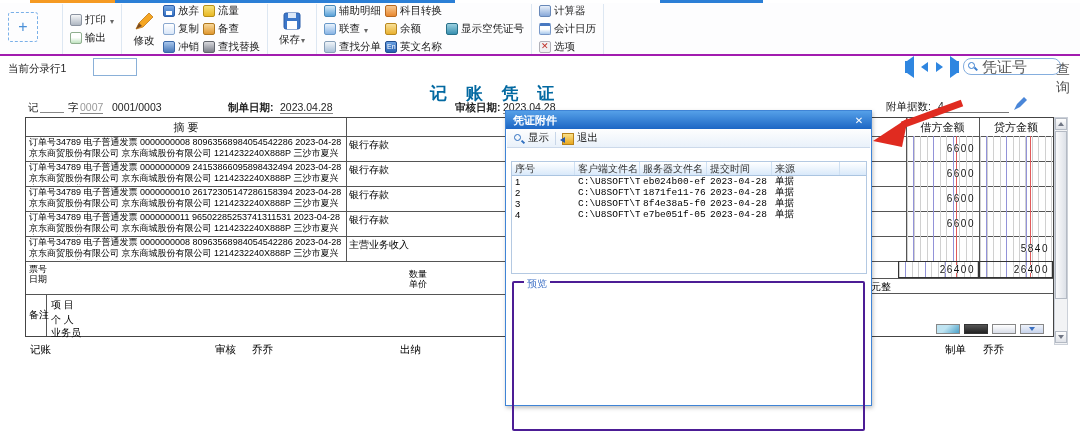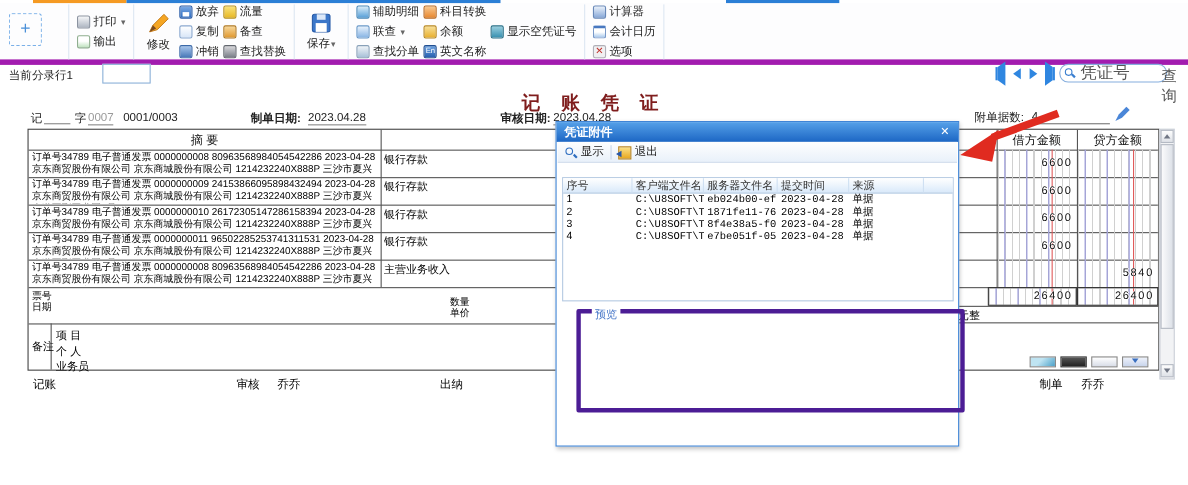--- a/index.html
+++ b/index.html
@@ -2,21 +2,21 @@
 <html><head>
 <meta charset="utf-8">
 <style>
 html,body{margin:0;padding:0;background:#fff}
 #app{position:relative;width:1080px;height:441px;overflow:hidden;background:#fff;
   font-family:"Liberation Sans","DejaVu Sans",sans-serif;color:#222;font-size:10.5px}
 .abs{position:absolute}
 
 .strip{position:absolute;top:0;height:3px}
 
-#toolbar{position:absolute;left:0;top:3px;width:1080px;height:51px;background:#fdfdfe;border-bottom:5px solid #a21caf;display:flex;align-items:stretch}
+#toolbar{position:absolute;left:0;top:3px;width:1080px;height:51px;background:#fdfdfe;border-bottom:2px solid #a21caf;display:flex;align-items:stretch}
 .grp{display:flex;align-items:center;gap:4px;padding:2px 7px;border-right:1px solid #dde7f2;height:46px;margin-top:1px}
 .colv{display:flex;flex-direction:column;justify-content:center;gap:3px}
 .tb{display:flex;align-items:center;gap:3px;height:15px;font-size:10.5px;color:#222;white-space:nowrap;cursor:default}
 .tb-big{display:flex;flex-direction:column;align-items:center;justify-content:center;gap:2px;padding:0 4px;font-size:10.5px}
 .caret::after{content:"▾";font-size:8px;color:#666;margin-left:1px}
 .ic{display:inline-block;width:12px;height:12px;border-radius:2px;flex:none;box-sizing:border-box;position:relative}
 .i-printer{background:linear-gradient(#f6f7f9,#aeb6c2);border:1px solid #8b93a0}
 .i-export{background:linear-gradient(#fff 45%,#bfe3bf);border:1px solid #8fae8f}
 .i-floppy{background:linear-gradient(#7aa9e4,#2e6cc0);border:1px solid #2a5ca8}
 .i-floppy::after{content:"";position:absolute;left:2px;bottom:1px;width:6px;height:4px;background:#fff}
@@ -54,21 +54,21 @@
 .bar-l{border-left:2px solid #2f86e0}
 .bar-r{border-right:2px solid #2f86e0}
 #searchbox{position:absolute;left:963px;top:3px;width:88px;height:15px;border:1px solid #85aede;border-radius:8px;display:flex;align-items:center;padding:0 4px;gap:3px;background:#fff}
 #searchbox input{border:none;outline:none;width:60px;font-size:15px;font-family:inherit;background:transparent}
 #searchbox input::placeholder{color:#555}
 .mag{width:9px;height:9px;position:relative;flex:none}
 .mag::before{content:"";position:absolute;left:0;top:0;width:5px;height:5px;border:1.5px solid #3a7fd0;border-radius:50%}
 .mag::after{content:"";position:absolute;left:6px;top:6px;width:4px;height:1.5px;background:#3a7fd0;transform:rotate(45deg)}
 #query-link{position:absolute;left:1056px;top:6px;font-size:14px;color:#555}
 
-#vtitle{position:absolute;left:430px;top:82px;width:220px;text-align:center;font-size:17px;font-weight:bold;letter-spacing:7px;color:#7f1d1d}
+#vtitle{position:absolute;left:430px;top:82px;width:220px;font-size:17px;font-weight:bold;letter-spacing:7px;color:#0369a1}
 .hfield{position:absolute;top:101px;font-size:10.5px;color:#222}
 .uline{border-bottom:1px solid #888;display:inline-block}
 
 #vtable{position:absolute;left:25px;top:117px;width:1027px;height:218px;border:1px solid #444;box-sizing:content-box;background:#fff;z-index:5}
 .hl{position:absolute;height:1px;background:#555}
 .vl{position:absolute;width:1px;background:#555}
 .colhead{position:absolute;top:0;height:18px;display:flex;align-items:center;justify-content:center;font-size:11px;color:#111}
 .vrow{position:absolute;left:0;width:1027px;height:25px}
 .sum{position:absolute;left:1px;top:1px;width:316px;height:23px;font-size:9px;line-height:11px;overflow:hidden;padding:0 2px;color:#000}
 .acct{position:absolute;left:323px;top:2px;width:250px;font-size:10px;color:#000}
@@ -108,21 +108,21 @@
 .ic-exit{width:12px;height:12px;background:linear-gradient(#fae088,#e8a820);border:1px solid #b8821a;box-sizing:border-box;flex:none;position:relative}
 .ic-exit::after{content:"";position:absolute;left:-3px;top:3px;width:0;height:0;border-right:5px solid #2858a8;border-top:3px solid transparent;border-bottom:3px solid transparent}
 .dlg-sep{width:1px;height:13px;background:#c8d6e8}
 #dlg-table{position:absolute;left:5px;top:50px;width:356px;height:113px;border:1px solid #b4c9e2;box-sizing:border-box;background:#fff}
 #dlg-thead{display:flex;height:13px;background:linear-gradient(#ffffff,#d9e9fa);border-bottom:1px solid #aac4e0}
 #dlg-thead .c{font-size:10px;color:#333;padding-left:3px;border-right:1px solid #cfe0f2;box-sizing:border-box;display:flex;align-items:center;overflow:hidden;white-space:nowrap}
 .drow{display:flex;height:11px;align-items:center}
 .drow .c{padding-left:3px;box-sizing:border-box;overflow:hidden;white-space:nowrap;font-size:9.5px;color:#000}
 .mono{font-family:"Liberation Mono","DejaVu Sans Mono",monospace;font-size:8.5px}
 .c0{width:63px}.c1{width:65px}.c2{width:67px}.c3{width:65px}.c4{width:68px}.c5{width:26px;border-right:none!important}
-#dlg-preview{position:absolute;left:18px;top:170px;width:353px;height:94px;border:4px solid #4c1d95;border-radius:2px;box-sizing:border-box}
+#dlg-preview{position:absolute;left:6px;top:170px;width:353px;height:150px;border:2px solid #4c1d95;border-radius:2px;box-sizing:border-box}
 #dlg-preview-label{position:absolute;left:10px;top:-6px;background:#fff;padding:0 3px;font-size:10px;color:#4777c8}
 
 #arrow-svg{position:absolute;left:860px;top:95px;width:130px;height:55px;z-index:60;pointer-events:none}
 #pencil-svg{position:absolute;left:1012px;top:96px;width:16px;height:16px;z-index:7}
 .gridline{pointer-events:none}
 </style>
 </head>
 <body>
 
 <div id="app">

